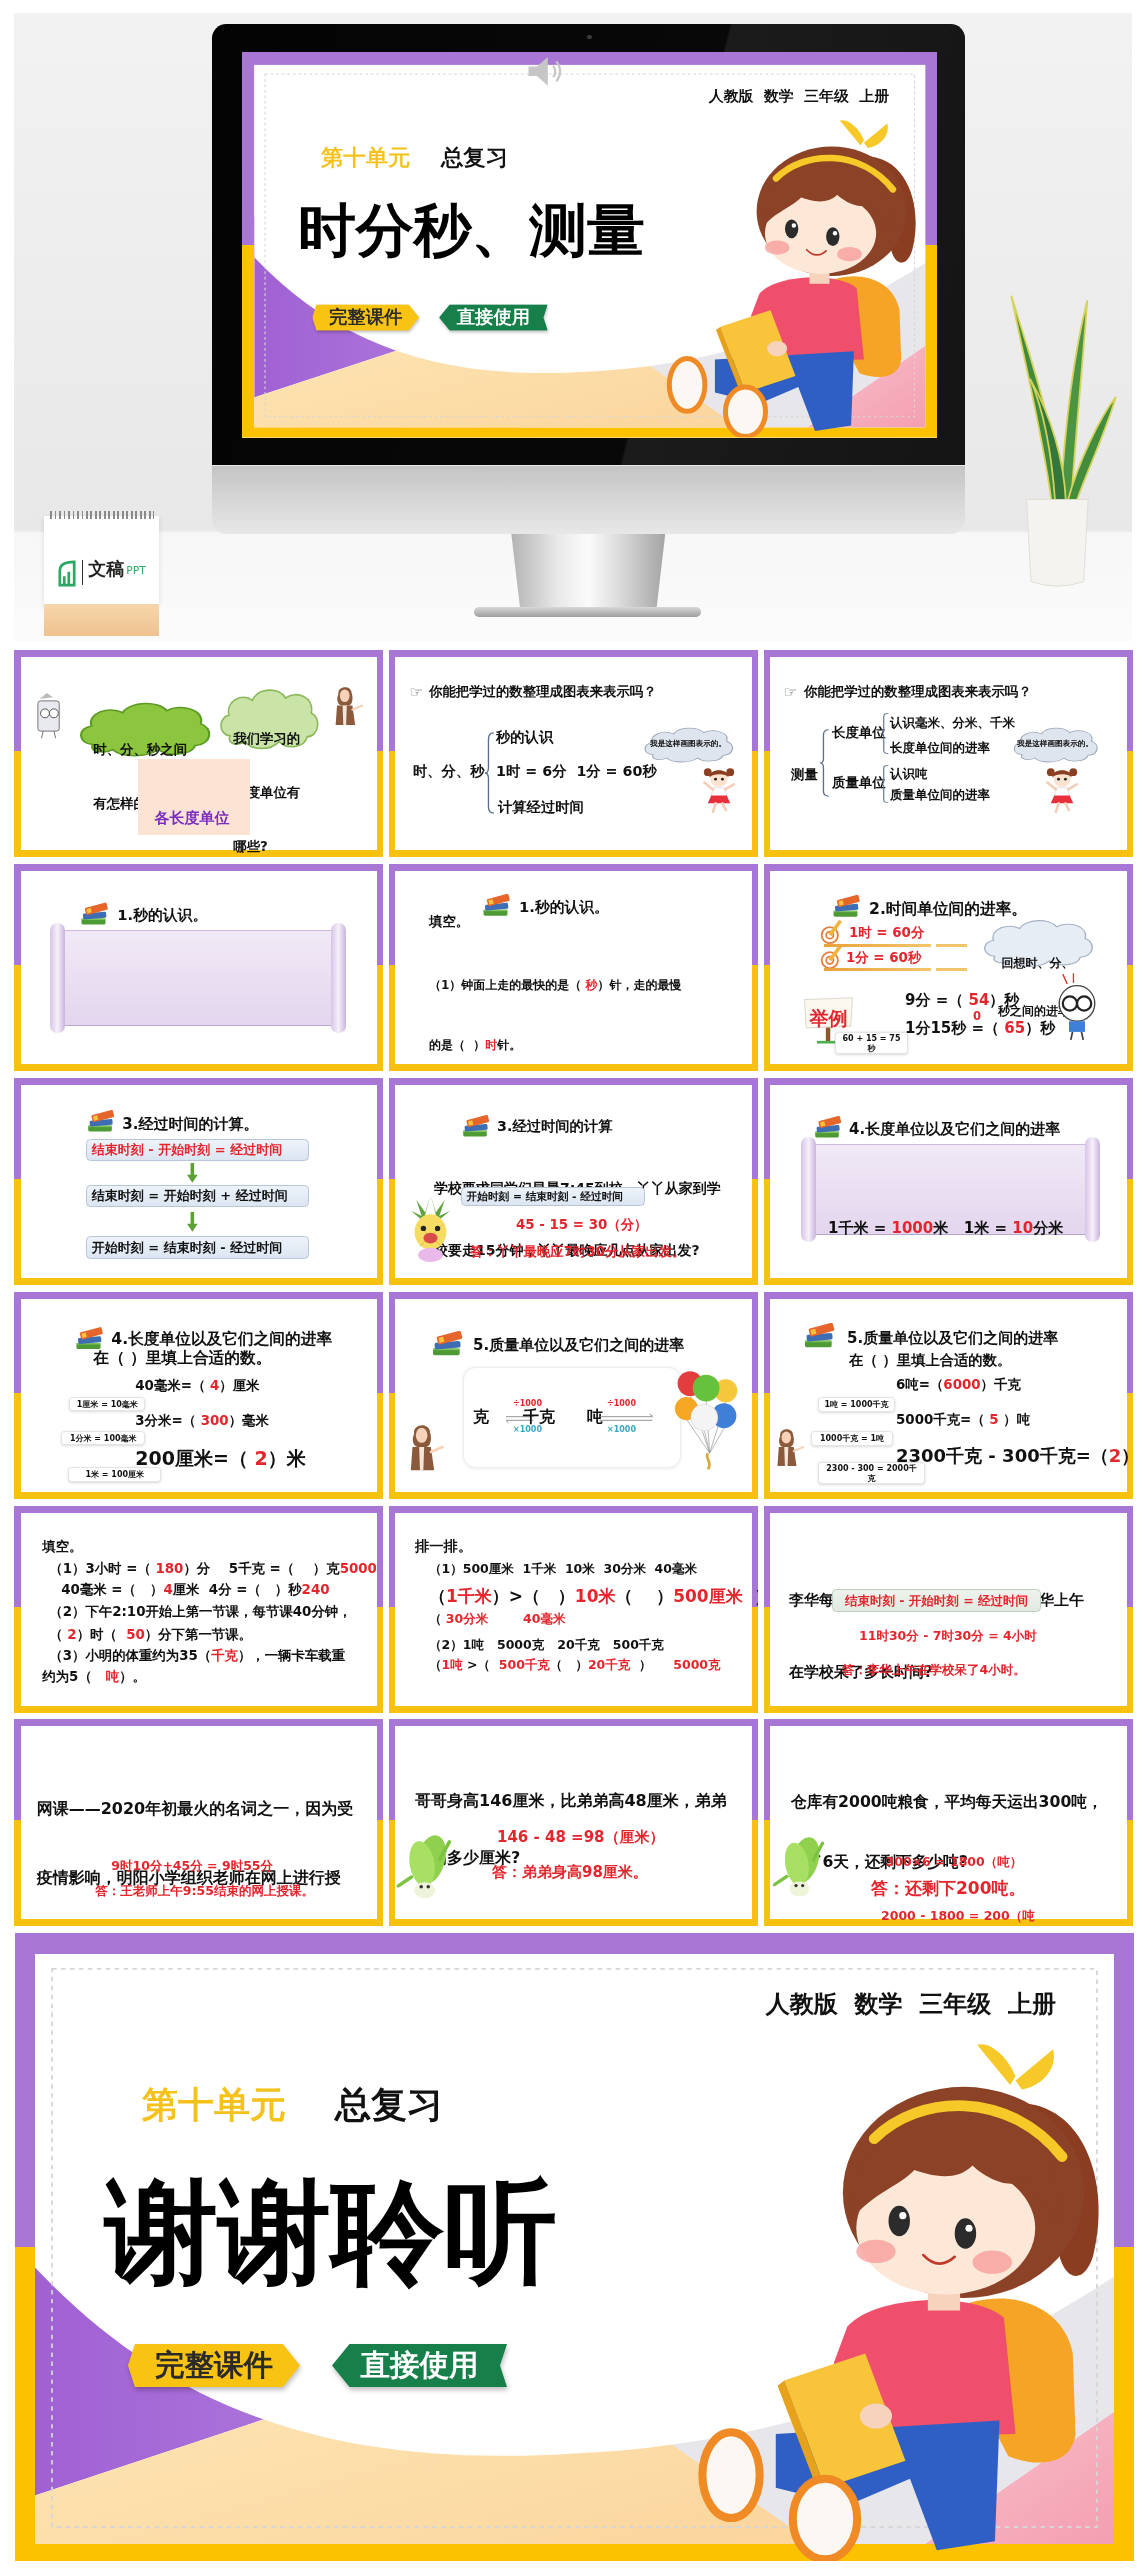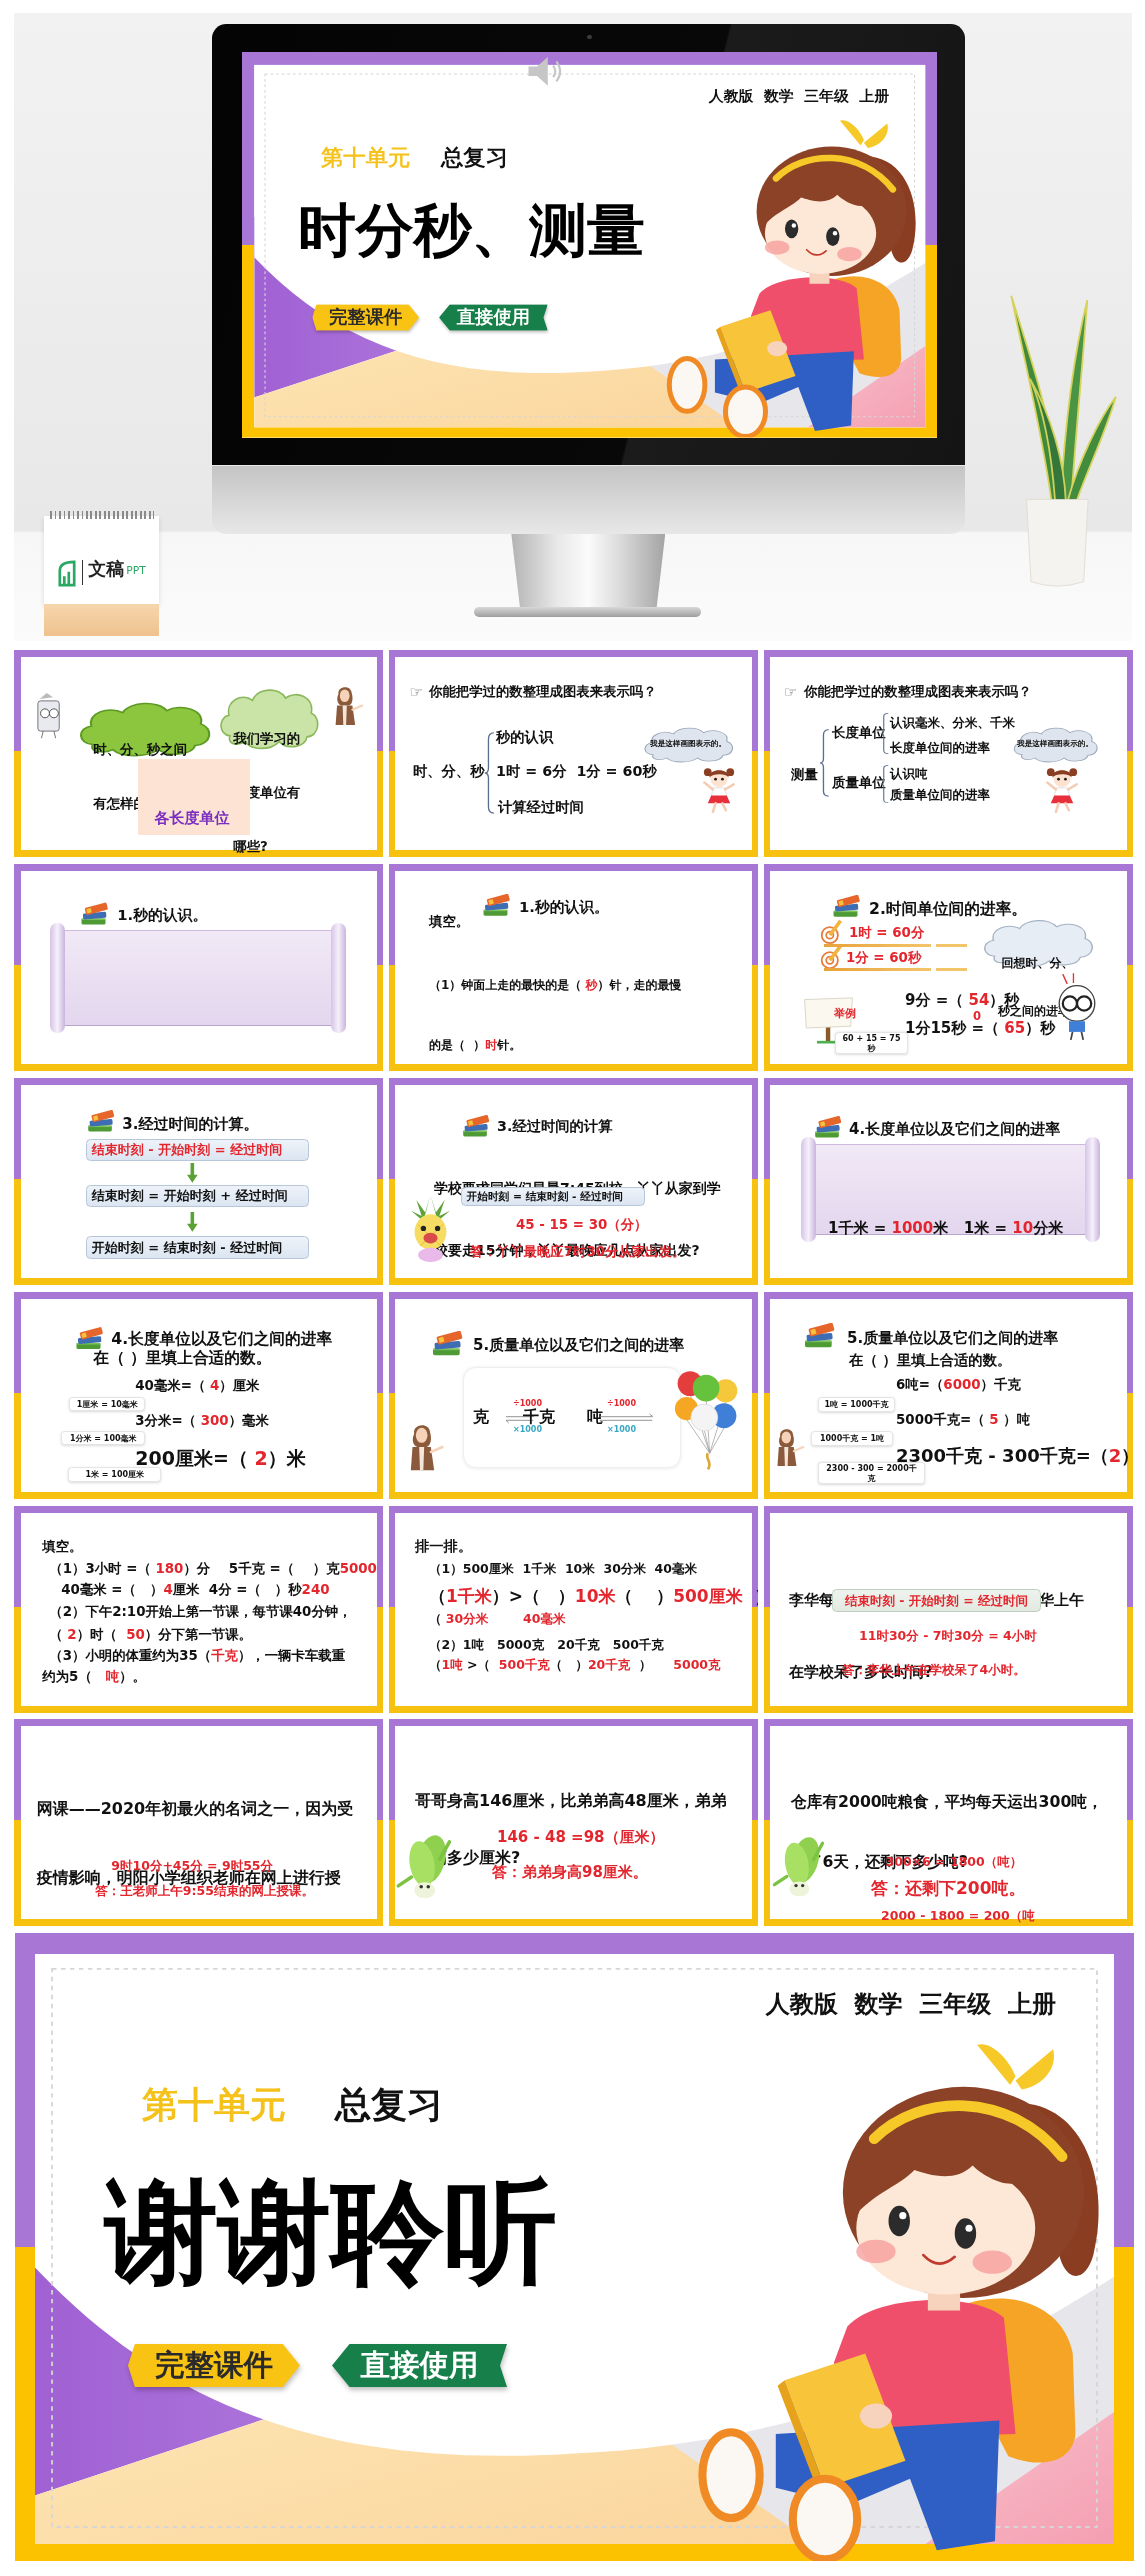--- a/index.html
+++ b/index.html
@@ -371,21 +371,21 @@
     <circle cx="19" cy="34" r="8" fill="none" stroke="#222" stroke-width="2.5"></circle>
       <circle cx="35" cy="34" r="8" fill="none" stroke="#222" stroke-width="2.5"></circle>
     <rect x="18" y="54" width="18" height="12" fill="#3f7fd8"></rect>
     <path d="M22,66 L20,75 M32,66 L34,75" stroke="#444" stroke-width="2"></path>
   </svg>
   <svg class="ill" viewBox="0 0 62 54" style="left:37px;top:132px;width:55px;height:48px">
     <rect x="28" y="30" width="5" height="22" fill="#8a5a2b"></rect>
     <path d="M4,4 L58,2 L56,34 L6,36 Z" fill="#fbf8f0" stroke="#d8d2c4"></path>
     <path d="M18,52 L44,52" stroke="#4caf50" stroke-width="3"></path>
   </svg>
-  <div class="t red" style="left:37px;top:143px;width:55px;text-align:right;font-size:11px">举例</div>
+  <div class="t red" style="left:37px;top:143px;width:55px;text-align:center;font-size:19px">举例</div>
   <div class="t" style="left:141px;top:127px;font-size:15px"><span>9分 =（ </span><span class="red">54</span><span>）秒</span></div>
   <div class="t red" style="left:209px;top:146px;font-size:11.6px">0</div>
   <div class="t" style="left:141px;top:155px;font-size:15px"><span>1分15秒 =（ </span><span class="red">65</span><span>）秒</span></div>
   <div class="hint" style="left:71px;top:168px;width:73px;height:21.5px;line-height:9.8px;padding-top:0.9px">
     <div>60 + 15 = 75</div>
     <div>秒</div>
   </div>
 </div>
 
 <div class="slide" style="left:14.3px;top:1078px">

